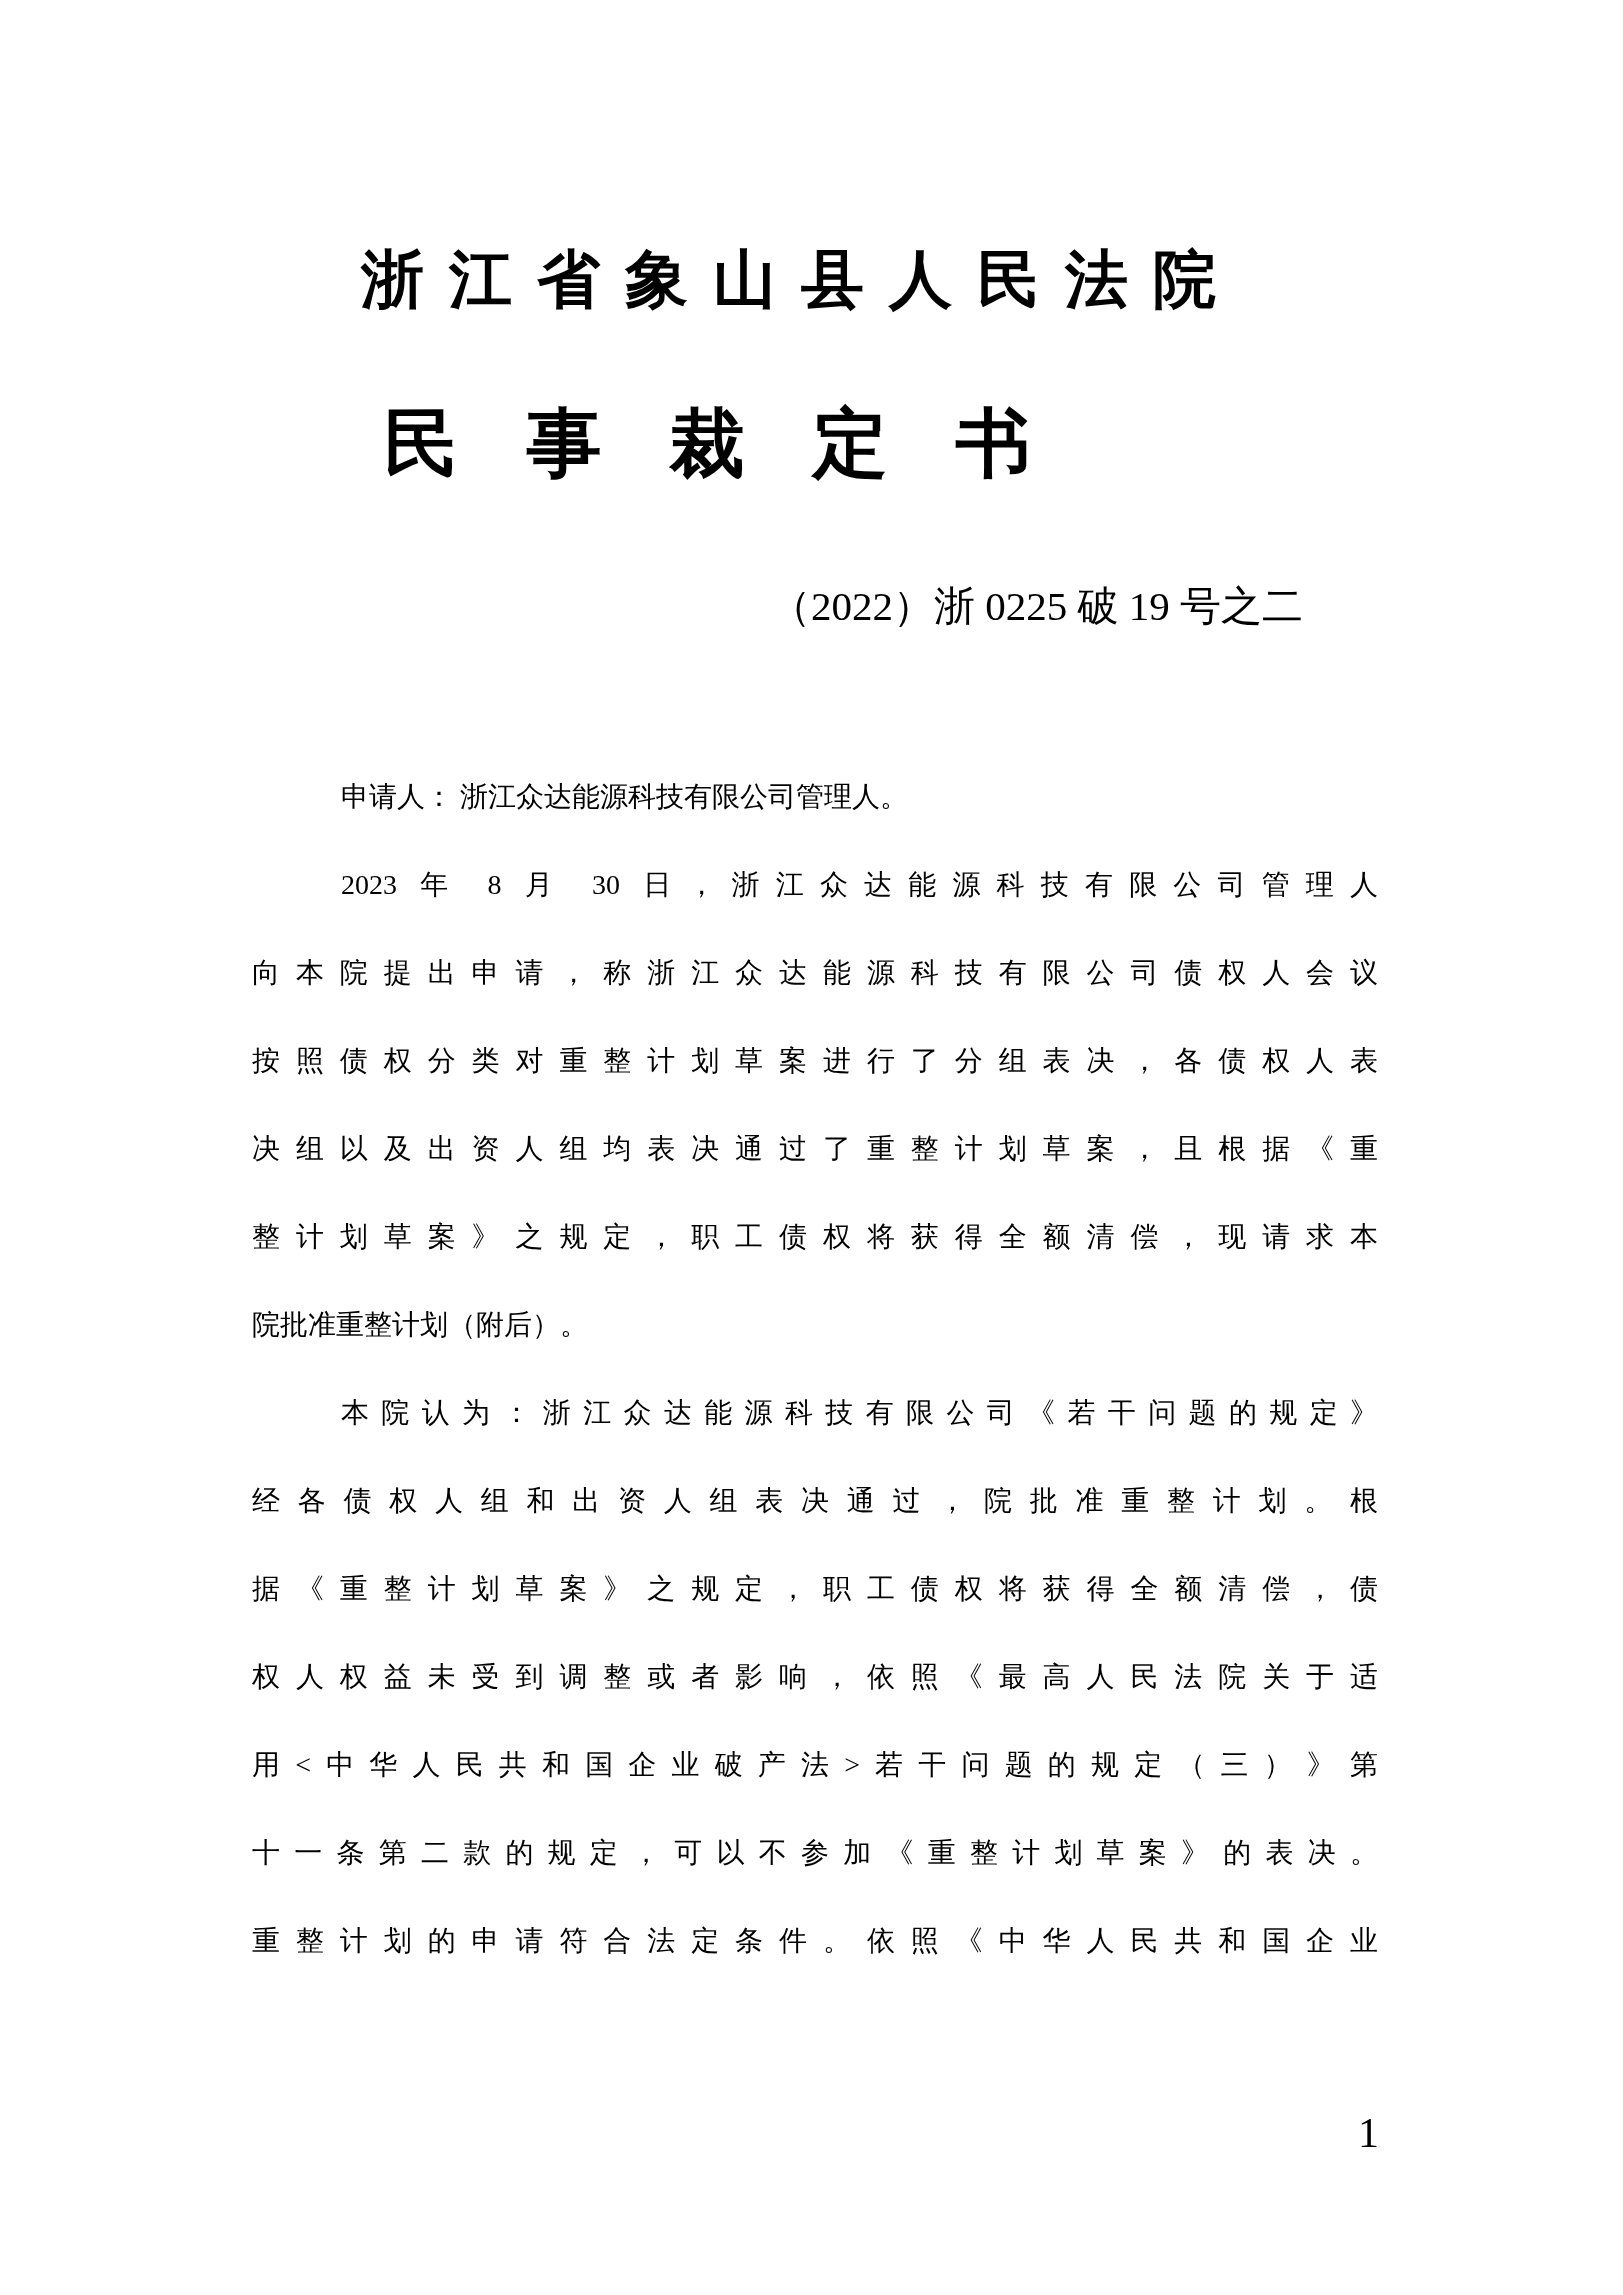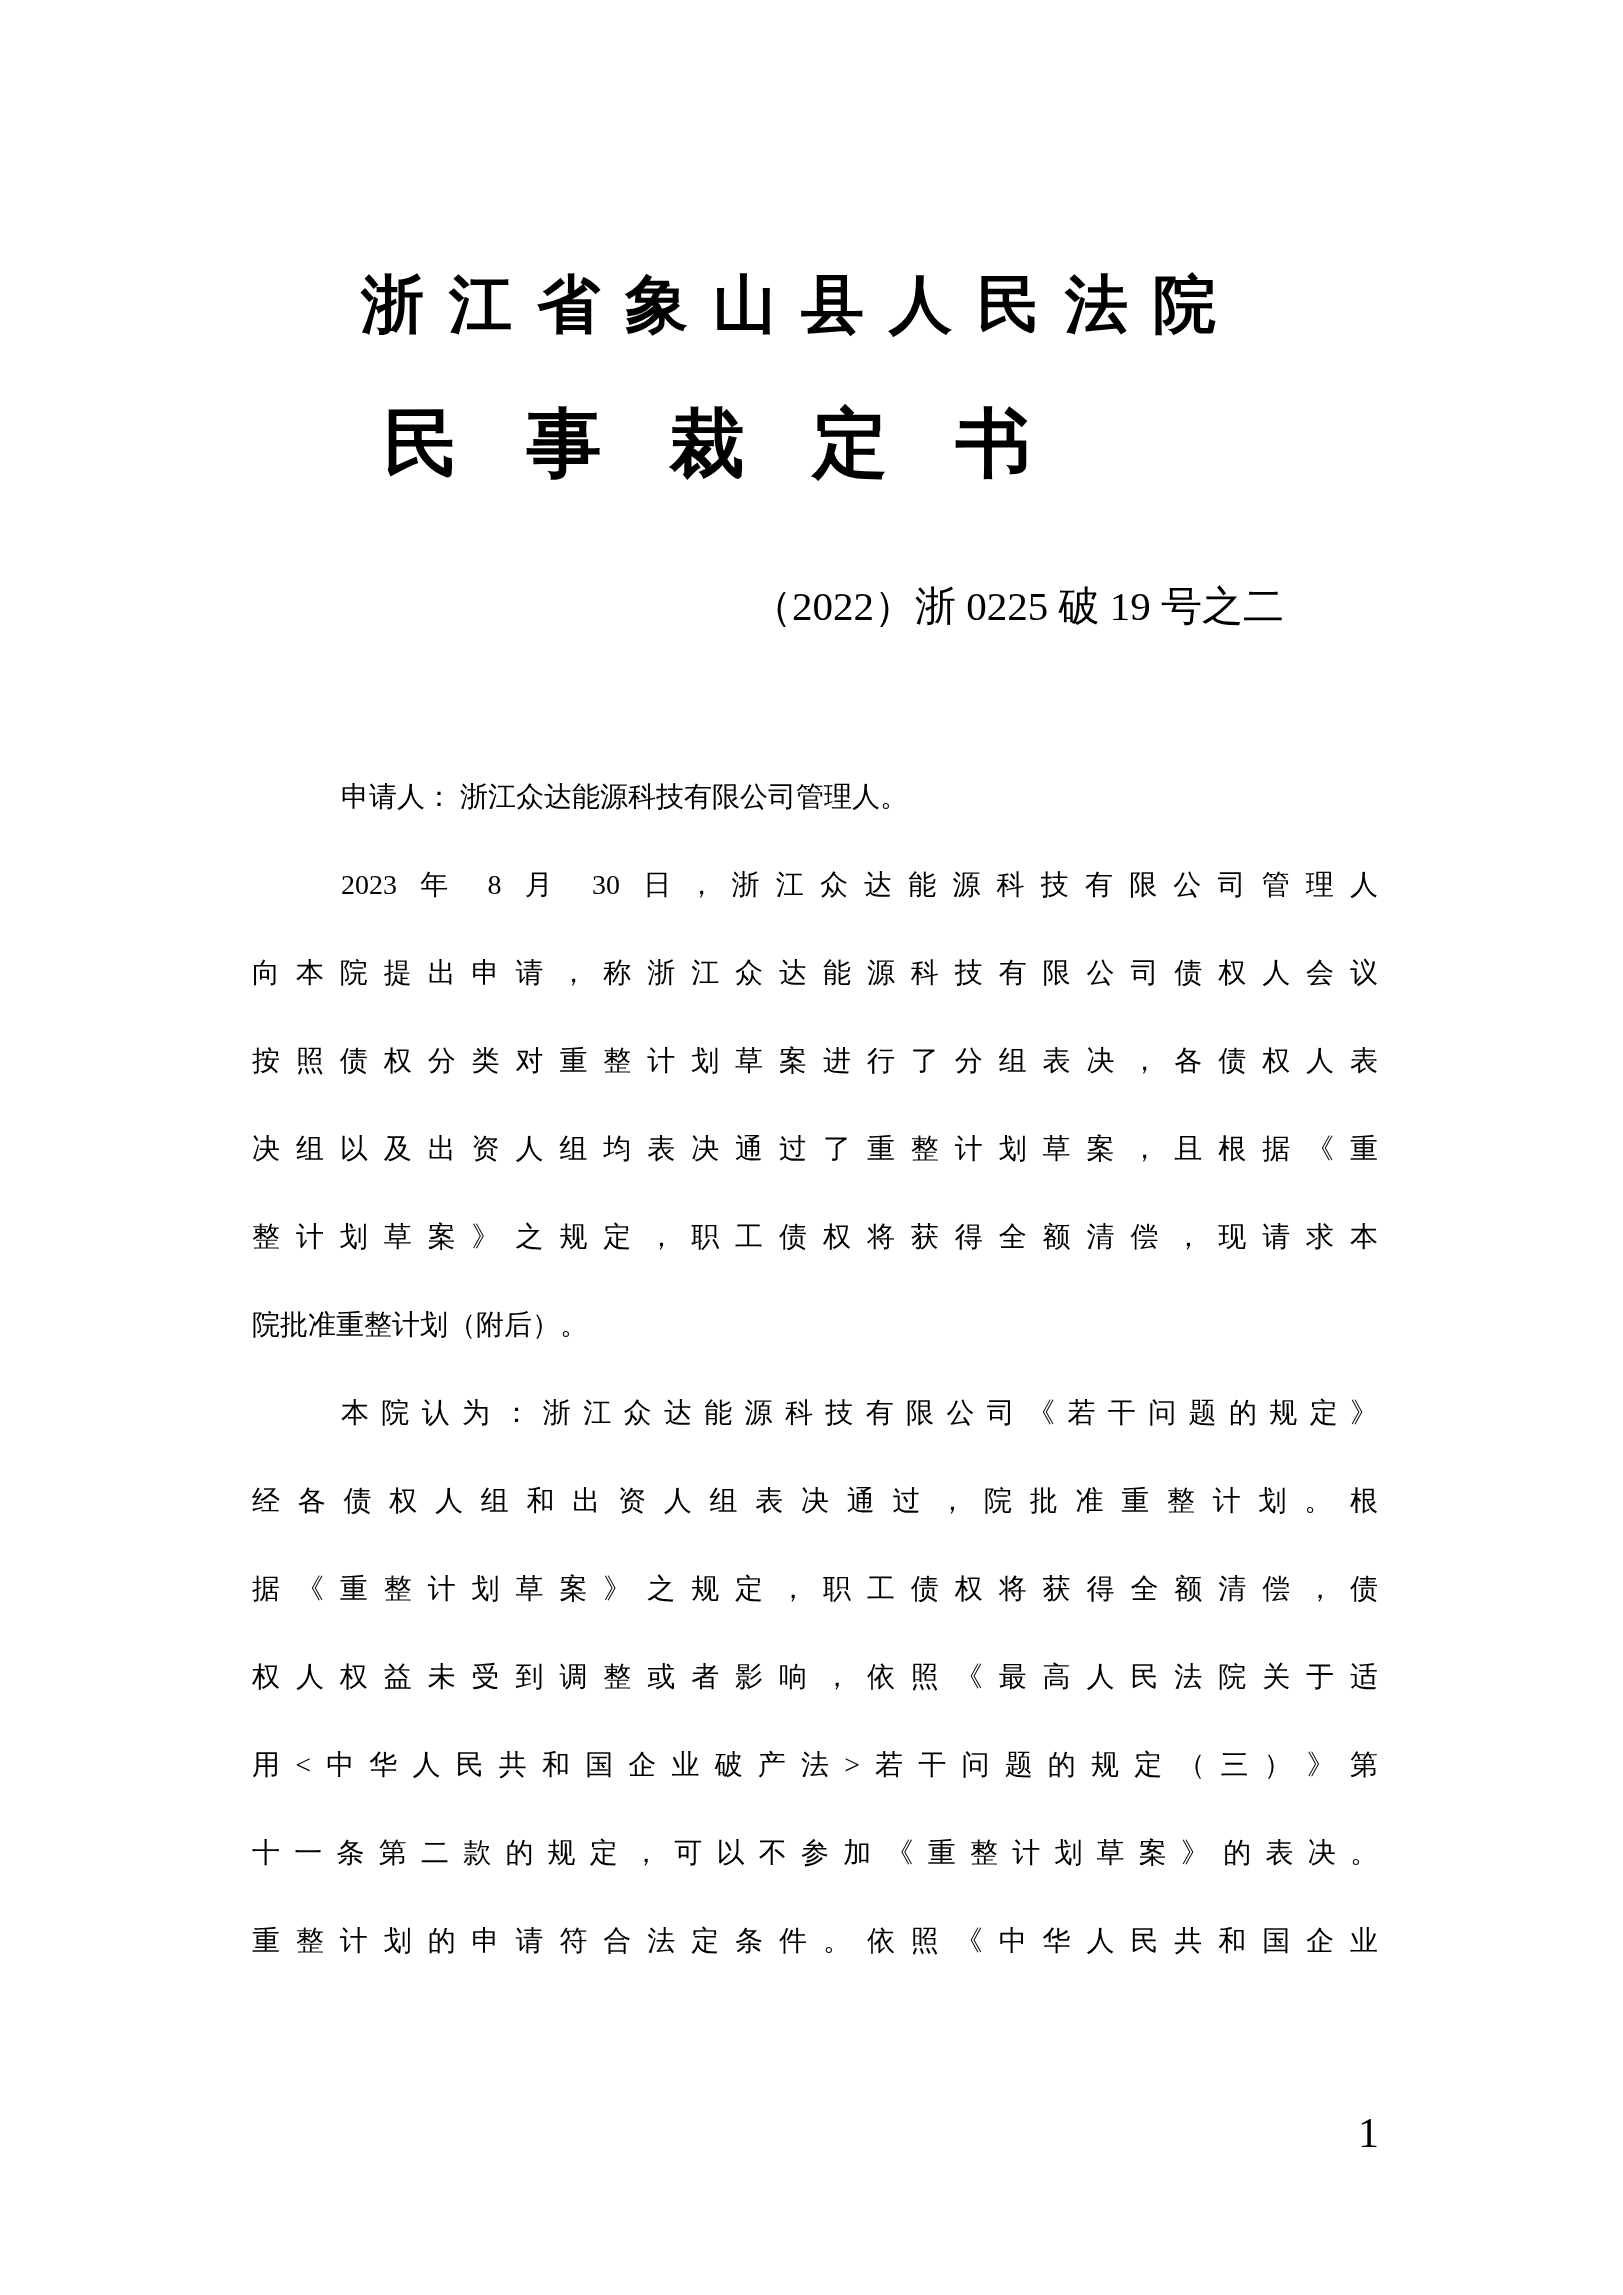--- a/index.html
+++ b/index.html
@@ -24,39 +24,38 @@
     top: 249px;
     left: 0;
     width: 1577px;
     text-align: center;
     font-size: 63px;
     line-height: 1;
     font-weight: bold;
     letter-spacing: 25px;
     text-indent: 25px;
     white-space: nowrap;
-    margin-top: 25px;
   }
   .doc-title {
     position: absolute;
     top: 406px;
     left: 0;
     width: 1414px;
     text-align: center;
     font-size: 75px;
     line-height: 1;
     font-weight: bold;
     letter-spacing: 68px;
     text-indent: 68px;
     white-space: nowrap;
   }
   .case-number {
     position: absolute;
     top: 586px;
-    right: 339px;
+    right: 320px;
     font-size: 41px;
     line-height: 1;
     white-space: nowrap;
   }
   .body-text {
     position: absolute;
     top: 753px;
     left: 252px;
     width: 1126px;
     font-size: 28px;

